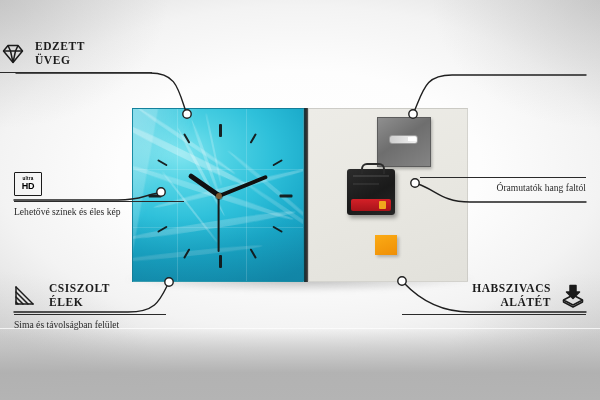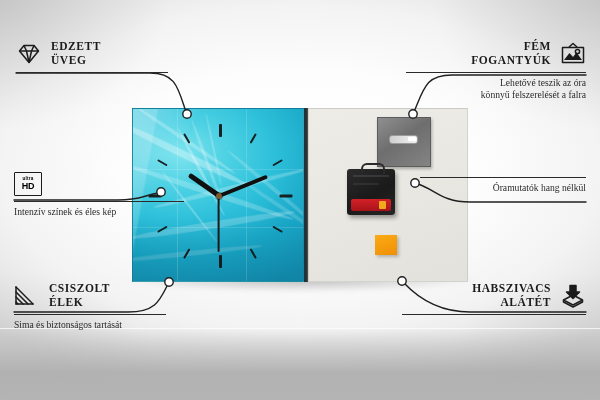--- a/index.html
+++ b/index.html
@@ -240,21 +240,21 @@
       <circle cx="413" cy="114" r="4.2" fill="#ffffff"></circle>
 
       <path d="M586,202 L470,202 C442,202 436,190 418,184"></path>
       <circle cx="415" cy="183" r="4.2" fill="#ffffff"></circle>
 
       <path d="M586,312 L470,312 C440,312 420,300 404,283"></path>
       <circle cx="402" cy="281" r="4.2" fill="#ffffff"></circle>
     </g>
   </svg>
 
-  <div class="callout l" style="left:16px;top:40px;width:152px;">
+  <div class="callout l" style="left:0;top:40px;width:152px;">
     <div class="head">
       <span class="ico">
         <svg viewBox="0 0 26 24">
             <g fill="none" stroke="#1b1b1b" stroke-width="1.5" stroke-linejoin="round">
           <path d="M3.5,9 L8,3.5 L18,3.5 L22.5,9 L13,20.5 Z"></path>
           <path d="M3.5,9 L22.5,9"></path>
               <path d="M8,3.5 L10.5,9 L13,20.5"></path>
               <path d="M18,3.5 L15.5,9 L13,20.5"></path>
         </g>
           </svg>
@@ -268,67 +268,48 @@
   <div class="callout l" style="left:14px;top:172px;width:170px;">
     <div class="head">
       <span class="ico">
         <span class="hdbox">
           <span class="u">ultra</span>
           <span class="h">HD</span>
         </span>
       </span>
     </div>
     <div class="rule"></div>
-    <div class="sub">Intenzív színek és éles kép</div>
+    <div class="sub">Lehetővé színek és éles kép</div>
   </div>
 
   <div class="callout l" style="left:14px;top:282px;width:152px;">
     <div class="head">
       <span class="ico">
         <svg viewBox="0 0 26 24">
             <g stroke="#1b1b1b" stroke-width="1.5" stroke-linecap="round">
           <line x1="2" y1="3" x2="19" y2="20"></line>
               <line x1="2" y1="8" x2="14" y2="20"></line>
           <line x1="2" y1="13" x2="9" y2="20"></line>
               <line x1="2" y1="18" x2="4" y2="20"></line>
           <line x1="2" y1="3" x2="2" y2="20"></line>
               <line x1="2" y1="20" x2="19" y2="20"></line>
         </g>
           </svg>
       </span>
       <span class="ttl">CSISZOLT
 ÉLEK</span>
     </div>
     <div class="rule"></div>
-    <div class="sub">Sima és biztonságos tartását</div>
-  </div>
-
-  <div class="callout r" style="right:14px;top:40px;width:180px;">
-    <div class="head">
-      <span class="ttl">FÉM
-FOGANTYÚK</span>
-      <span class="ico">
-        <svg viewBox="0 0 26 24">
-            <g fill="none" stroke="#1b1b1b" stroke-width="1.5" stroke-linejoin="round">
-          <path d="M9,5 L13,1.5 L17,5"></path>
-          <rect x="2.5" y="5.5" width="21" height="15"></rect>
-          <path d="M4,18 L9.5,11 L13,15 L16.5,10.5 L22,18 Z" fill="#1b1b1b" stroke="none"></path>
-          <circle cx="17.5" cy="9.5" r="2.1"></circle>
-        </g>
-          </svg>
-      </span>
-    </div>
-    <div class="rule"></div>
-    <div class="sub">Lehetővé teszik az óra
-könnyű felszerelését a falra</div>
-  </div>
+    <div class="sub">Sima és távolságban felület</div>
+  </div>
+
 
   <div class="callout r" style="right:14px;top:172px;width:166px;">
     <div class="rule"></div>
-    <div class="sub">Óramutatók hang nélkül</div>
+    <div class="sub">Óramutatók hang faltól</div>
   </div>
 
   <div class="callout r" style="right:14px;top:282px;width:184px;">
     <div class="head">
       <span class="ttl">HABSZIVACS
 ALÁTÉT</span>
       <span class="ico">
         <svg viewBox="0 0 26 24">
             <g fill="none" stroke="#1b1b1b" stroke-width="1.5" stroke-linejoin="round">
           <path d="M10,1.5 L16,1.5 L16,8 L19.5,8 L13,14.5 L6.5,8 L10,8 Z" fill="#1b1b1b"></path>

